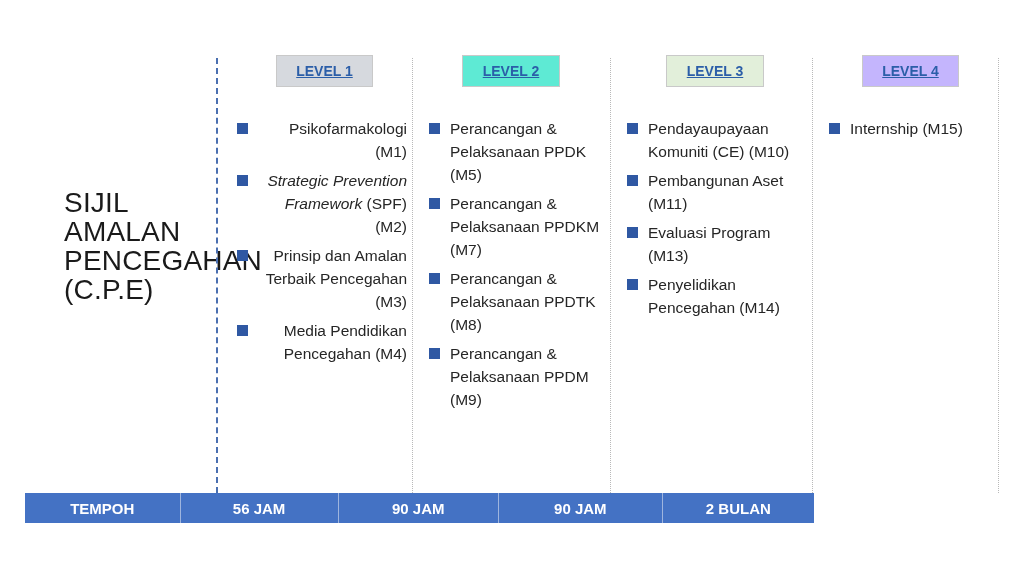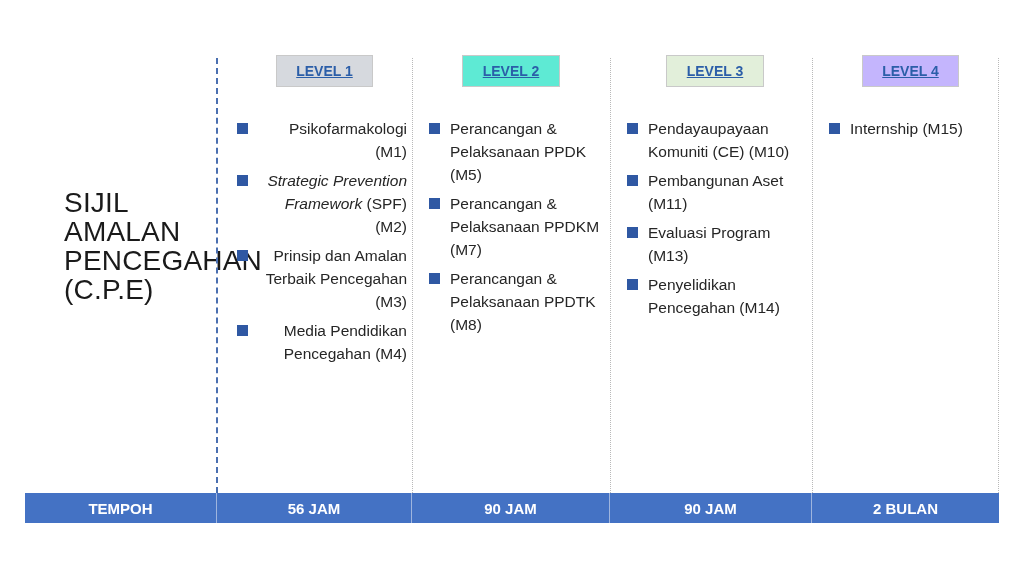--- a/index.html
+++ b/index.html
@@ -26,21 +26,21 @@
   .col ul { list-style: none; }
   .col li {
     position: relative; padding-left: 21px; font-size: 15.5px; line-height: 23px;
     margin-bottom: 6px; color: #262626;
   }
   .col li .bullet {
     position: absolute; left: 0; top: 6px; width: 11px; height: 11px; background: #2f58a3;
   }
 
   .footer {
-    position: absolute; left: 25px; top: 493px; width: 974px; height: 30px;
+    position: absolute; left: 25px; top: 493px; width: 789px; height: 30px;
     background: #4472c4; display: flex;
   }
   .footer .cell {
     height: 100%; display: flex; align-items: center; justify-content: center;
     font-size: 15px; font-weight: bold; color: #ffffff;
     border-right: 1px solid #9fb5de;
   }
   .footer .cell:last-child { border-right: none; }
 </style>
 </head>
@@ -78,20 +78,21 @@
       <li><span class="bullet"></span><em>Strategic Prevention Framework</em><span> (SPF) (M2)</span></li>
       <li><span class="bullet"></span><span>Prinsip dan Amalan Terbaik Pencegahan (M3)</span></li>
       <li><span class="bullet"></span><span>Media Pendidikan Pencegahan (M4)</span></li>
     </ul>
   </div>
 <div class="col" style="left:429px; width:175px;">
     <ul>
       <li><span class="bullet"></span><span>Perancangan &amp; Pelaksanaan PPDK (M5)</span></li>
       <li><span class="bullet"></span><span>Perancangan &amp; Pelaksanaan PPDKM (M7)</span></li>
       <li><span class="bullet"></span><span>Perancangan &amp; Pelaksanaan PPDTK (M8)</span></li>
+      <li><span class="bullet"></span><span>Perancangan &amp; Pelaksanaan PPDM (M9)</span></li>
     </ul>
   </div>
 <div class="col" style="left:627px; width:180px;">
     <ul>
       <li><span class="bullet"></span><span>Pendayaupayaan Komuniti (CE) (M10)</span></li>
       <li><span class="bullet"></span><span>Pembangunan Aset (M11)</span></li>
       <li><span class="bullet"></span></li>
       <li><span class="bullet"></span><span>Evaluasi Program (M13)</span></li>
       <li><span class="bullet"></span><span>Penyelidikan Pencegahan (M14)</span></li>
     </ul>

